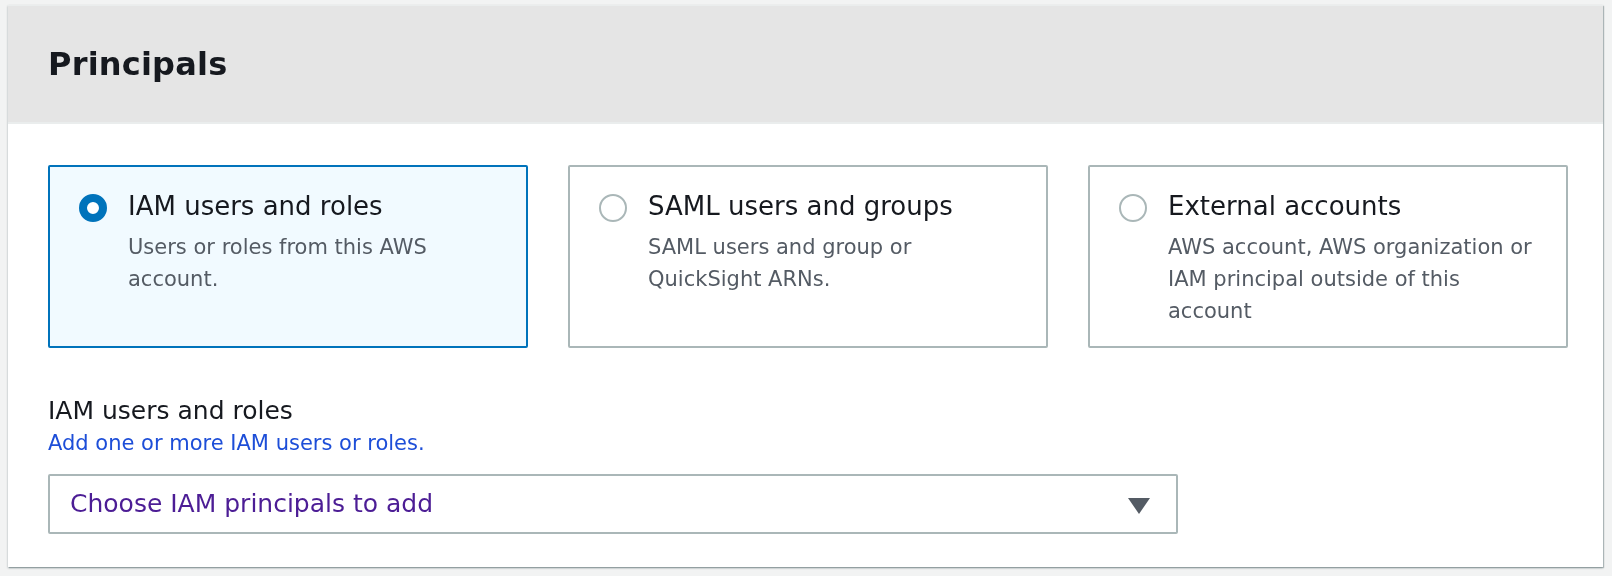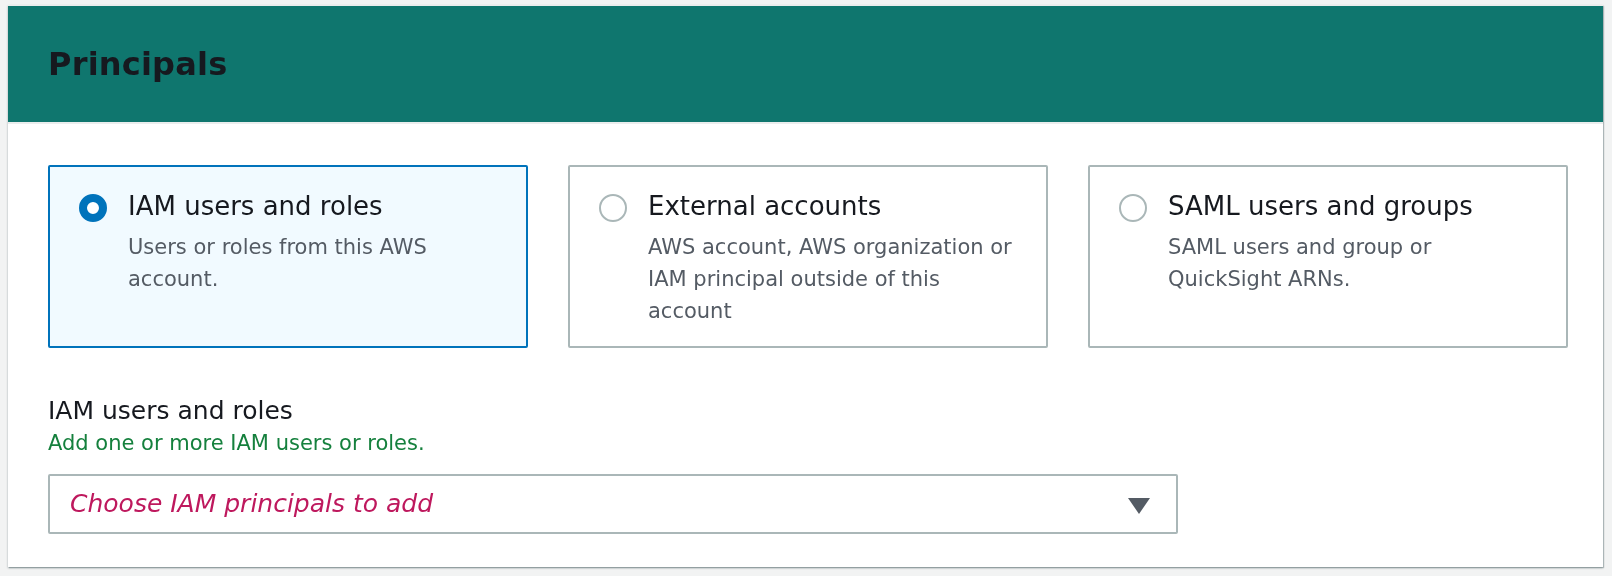--- a/index.html
+++ b/index.html
@@ -7,45 +7,45 @@
     width: 1612px; height: 576px; background: #f2f3f3;
     font-family: "DejaVu Sans", "Liberation Sans", sans-serif;
     position: relative; overflow: hidden;
   }
   .container {
     position: absolute; left: 8px; top: 5px; width: 1595px; height: 562px;
     background: #ffffff; box-shadow: 0 1px 2px rgba(0,28,36,0.35), 1px 1px 1px rgba(0,28,36,0.2);
     border-top: 1px solid #eaeded; box-sizing: border-box;
   }
   .header {
-    height: 118px; background: #0f766e; border-bottom: 2px solid #eaeded;
+    height: 118px; background: #e5e5e5; border-bottom: 2px solid #eaeded;
     box-sizing: border-box; display: flex; align-items: center; padding-left: 40px;
   }
   .header h2 { margin: 0; font-size: 32px; font-weight: bold; color: #16191f; letter-spacing: 0.2px; }
   .tiles { position: absolute; top: 159px; left: 40px; display: flex; gap: 40px; }
   .tile {
     width: 480px; height: 183px; box-sizing: border-box; border: 2px solid #aab7b8;
     border-radius: 2px; background: #fff; position: relative; cursor: pointer;
   }
   .tile.selected { background: #f1faff; border-color: #0073bb; }
   .radio {
     position: absolute; left: 29px; top: 27px; width: 28px; height: 28px; box-sizing: border-box;
     border: 2px solid #aab7b8; border-radius: 50%; background: #fff;
   }
   .radio.checked { border: 8px solid #0073bb; background: #fff; }
   .tile-title { position: absolute; left: 78px; top: 24px; font-size: 26px; color: #16191f; }
   .tile-desc { position: absolute; left: 78px; top: 64px; width: 370px; font-size: 21px; line-height: 32px; color: #545b64; }
   .field { position: absolute; left: 40px; top: 390px; }
   .field-label { font-size: 25px; color: #16191f; }
-  .field-desc { font-size: 21px; color: #15803d; margin-top: 6px; }
+  .field-desc { font-size: 21px; color: #1d4ed8; margin-top: 6px; }
   .select {
     position: absolute; left: 40px; top: 468px; width: 1130px; height: 60px; box-sizing: border-box;
     border: 2px solid #aab7b8; border-radius: 2px; background: #fff; cursor: pointer;
   }
-  .select-placeholder { position: absolute; left: 20px; top: 13px; font-size: 25px; font-style: italic; color: #be185d; }
+  .select-placeholder { position: absolute; left: 20px; top: 13px; font-size: 25px; color: #4c1d95; }
   .caret {
     position: absolute; right: 26px; top: 22px; width: 0; height: 0;
     border-left: 11px solid transparent; border-right: 11px solid transparent; border-top: 16px solid #545b64;
   }
 </style>
 </head>
 <body>
 
 <div class="container">
   <div class="header">
@@ -53,27 +53,27 @@
   </div>
 
   <div class="tiles">
     <div class="tile selected">
       <span class="radio checked"></span>
       <div class="tile-title">IAM users and roles</div>
       <div class="tile-desc">Users or roles from this AWS account.</div>
     </div>
     <div class="tile">
       <span class="radio"></span>
-      <div class="tile-title">External accounts</div>
-      <div class="tile-desc">AWS account, AWS organization or IAM principal outside of this account</div>
+      <div class="tile-title">SAML users and groups</div>
+      <div class="tile-desc">SAML users and group or QuickSight ARNs.</div>
     </div>
     <div class="tile">
       <span class="radio"></span>
-      <div class="tile-title">SAML users and groups</div>
-      <div class="tile-desc">SAML users and group or QuickSight ARNs.</div>
+      <div class="tile-title">External accounts</div>
+      <div class="tile-desc">AWS account, AWS organization or IAM principal outside of this account</div>
     </div>
   </div>
 
   <div class="field">
     <div class="field-label">IAM users and roles</div>
     <div class="field-desc">Add one or more IAM users or roles.</div>
   </div>
 
   <div class="select">
     <span class="select-placeholder">Choose IAM principals to add</span>

